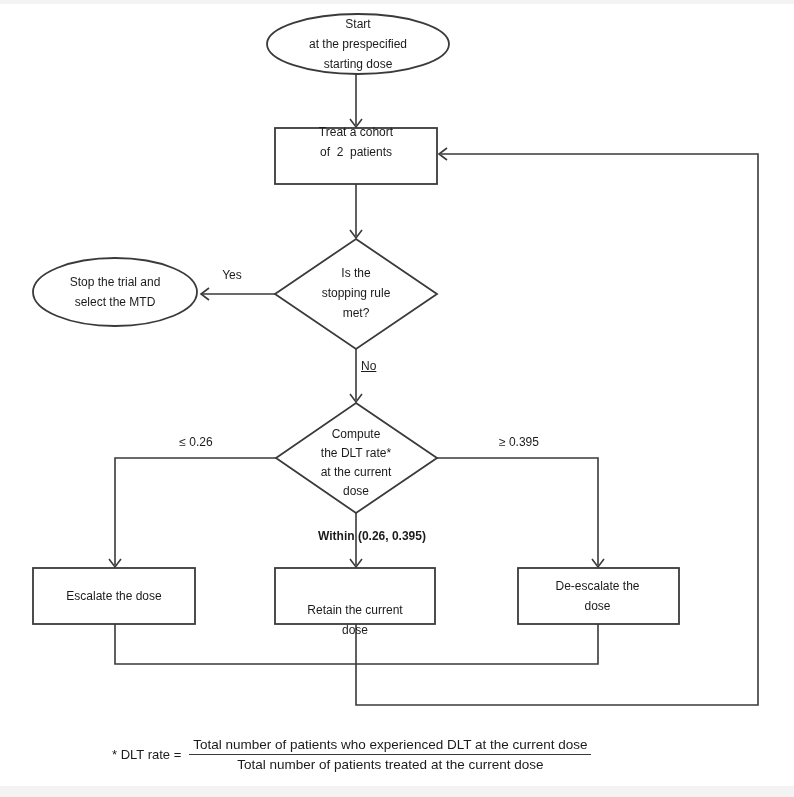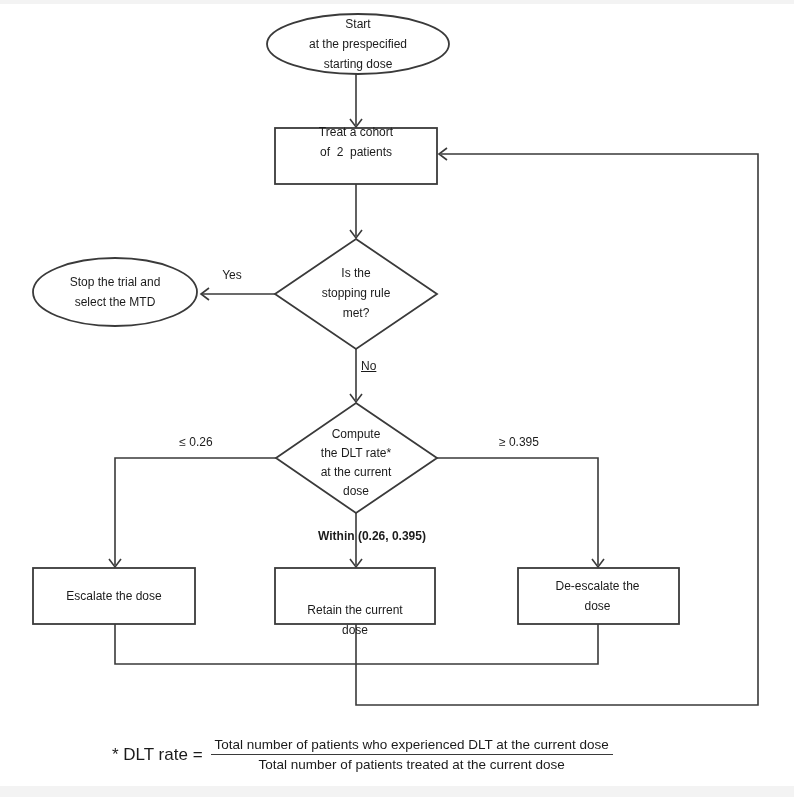--- a/index.html
+++ b/index.html
@@ -56,21 +56,21 @@
   #footnote {
     position: absolute;
     left: 112px; top: 737px; width: 560px;
     display: flex;
     align-items: center;
     justify-content: flex-start;
     gap: 8px;
     font-size: 13.5px;
     color: #1b1b1b;
   }
-  #footnote .prefix { font-size: 17px; white-space: nowrap; }
+  #footnote .prefix { font-size: 13px; white-space: nowrap; }
   #footnote .fraction { display: inline-block; text-align: center; }
   #footnote .numerator {
     display: block;
     padding: 0 4px 2px 4px;
     border-bottom: 1.5px solid #3a3a3a;
     white-space: nowrap;
   }
   #footnote .denominator {
     display: block;
     padding-top: 2px;

